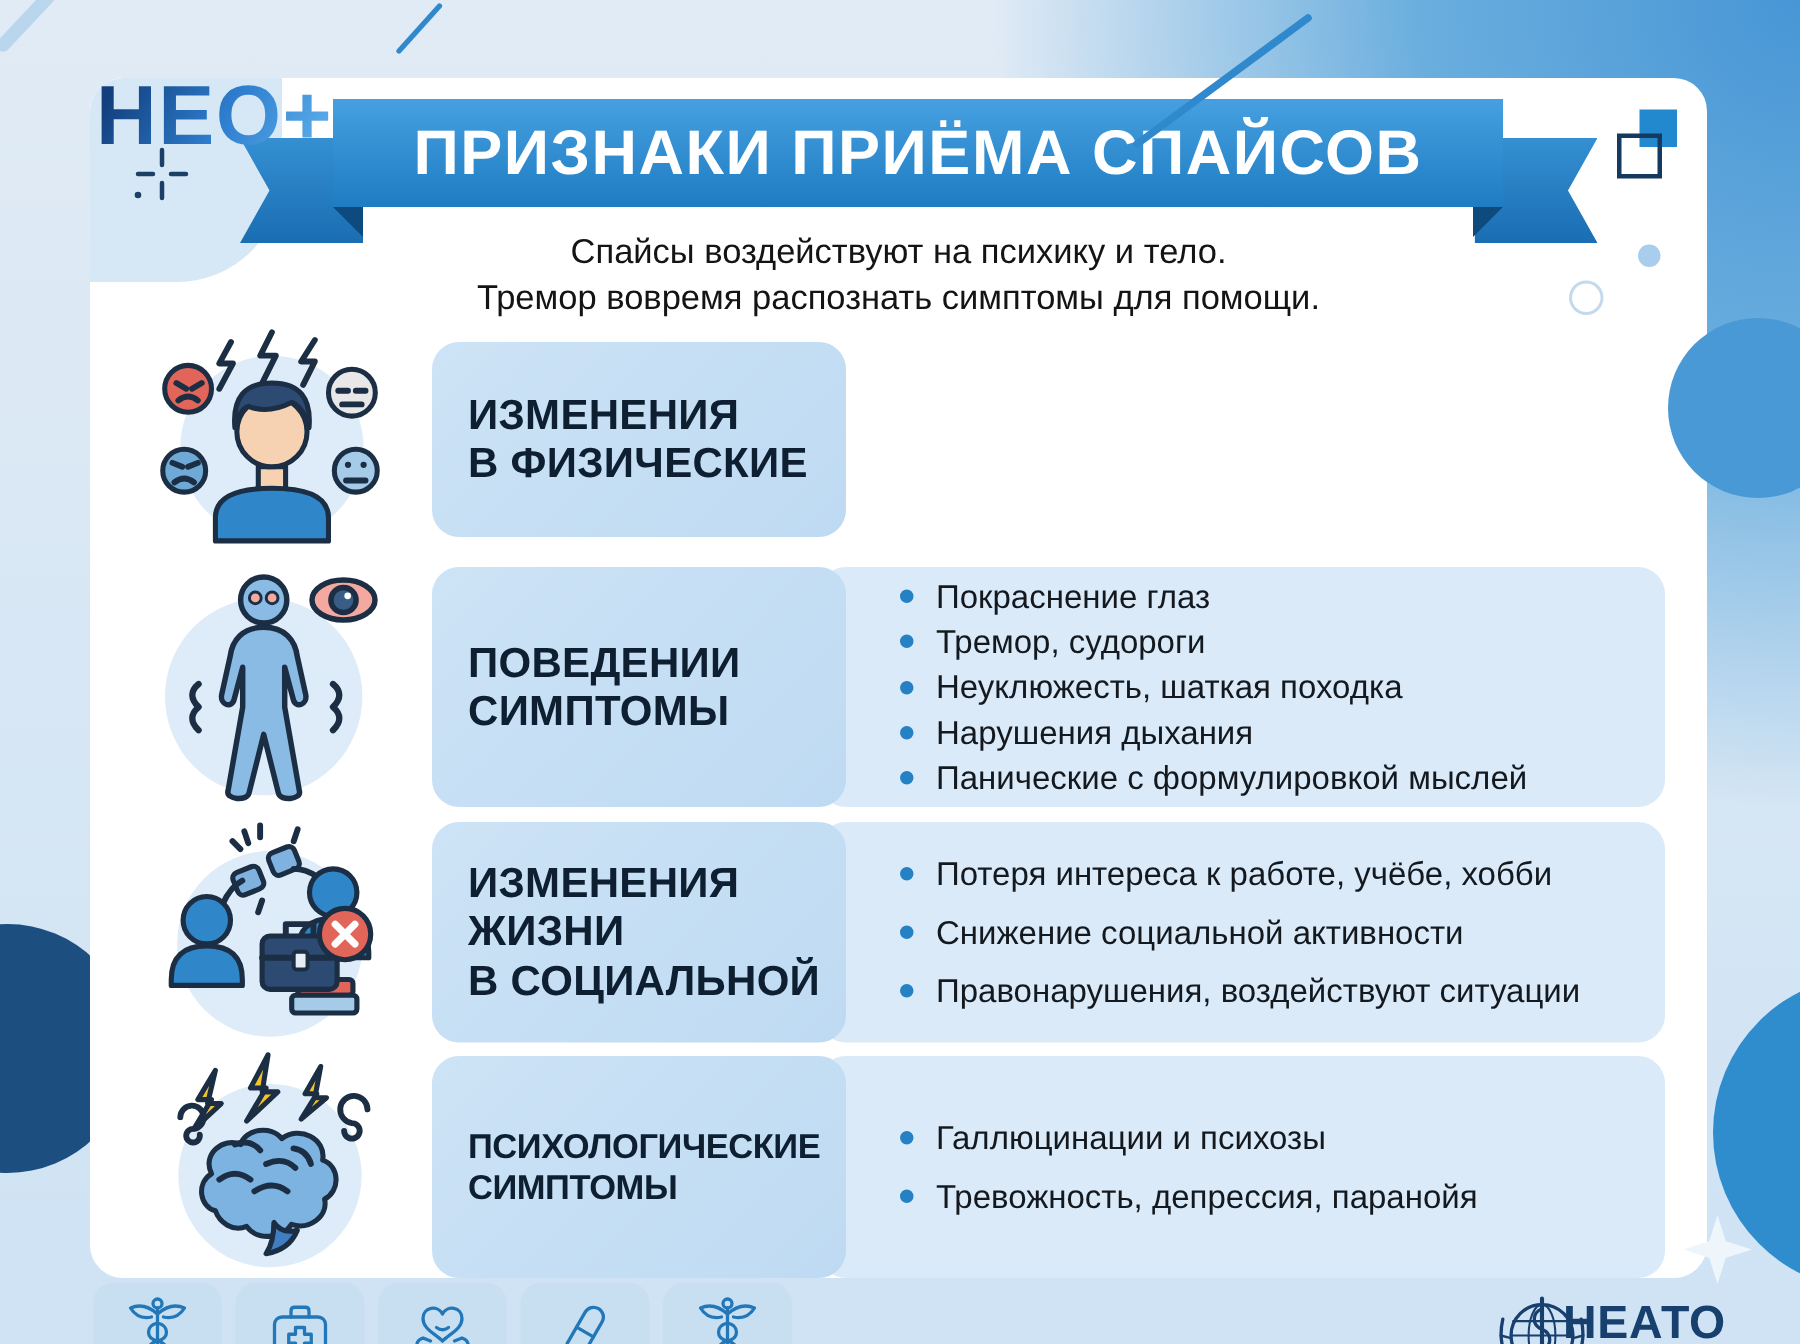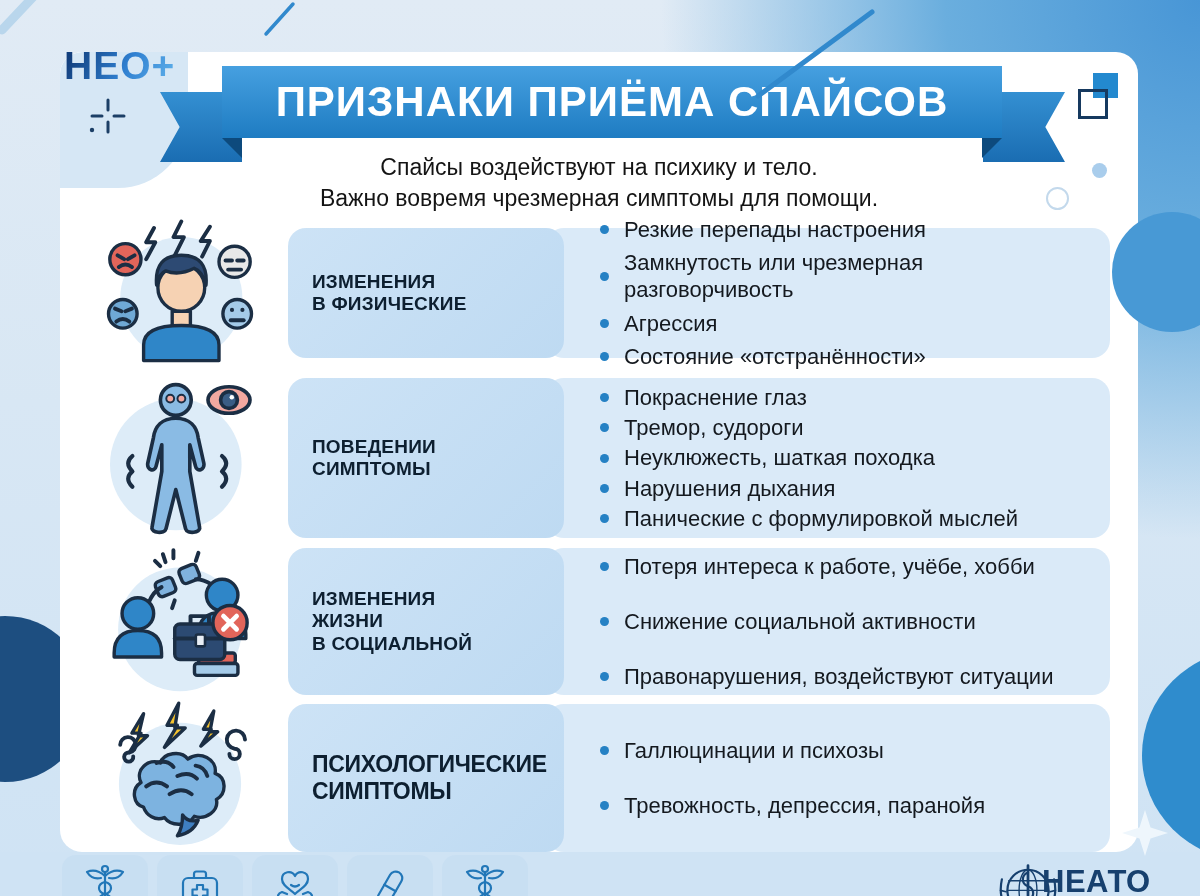--- a/index.html
+++ b/index.html
@@ -21,21 +21,21 @@
   
   .card{position:absolute;left:60px;top:52px;width:1078px;height:800px;background:var(--card-bg);
         border-radius:22px;z-index:1;overflow:hidden;}
   .corner-panel{position:absolute;left:0;top:0;width:128px;height:136px;background:#d6e7f5;
         border-radius:22px 0 70px 0;}
   .sq-filled{position:absolute;left:1033px;top:21px;width:25px;height:25px;background:#2389cf;}
   .sq-outline{position:absolute;left:1018px;top:37px;width:24px;height:24px;border:3px solid #16395f;background:transparent;}
   .dot-blue{position:absolute;left:1032px;top:111px;width:15px;height:15px;border-radius:50%;background:#a9cdec;}
   .ring-blue{position:absolute;left:986px;top:135px;width:19px;height:19px;border-radius:50%;border:2.5px solid #c3d9ec;}
   
-  .logo{position:absolute;left:64px;top:44px;z-index:4;font-size:39px;font-weight:700;letter-spacing:1px;
+  .logo{position:absolute;left:64px;top:44px;z-index:4;font-size:56px;font-weight:700;letter-spacing:1px;
         background:linear-gradient(120deg,#123f7d 10%,var(--logo-blue) 55%,#5eb0ea 95%);
         -webkit-background-clip:text;background-clip:text;color:transparent;}
   .crosshair{position:absolute;left:89px;top:97px;z-index:4;}
   
   .ribbon{position:absolute;left:100px;top:12px;width:905px;height:106px;}
   .ribbon-band{position:absolute;left:62px;top:2px;width:780px;height:72px;z-index:2;
         background:linear-gradient(180deg,var(--ribbon-light),var(--ribbon-dark));
         display:flex;align-items:center;justify-content:center;}
   .ribbon-title{color:#fff;font-size:42px;font-weight:700;letter-spacing:1px;white-space:nowrap;}
   .ribbon-tail{position:absolute;top:28px;width:82px;height:70px;z-index:1;
@@ -48,27 +48,27 @@
   
   .subtitle{position:absolute;left:0;top:100px;width:100%;text-align:center;z-index:2;
         font-size:23px;line-height:1.35;color:#141414;font-weight:500;}
   
   .row{position:absolute;left:228px;width:822px;display:flex;z-index:3;}
   .row1{top:176px;height:130px}.row2{top:326px;height:160px}
   .row3{top:496px;height:147px}.row4{top:652px;height:148px}
   .heading-card{width:276px;flex:0 0 276px;border-radius:18px;z-index:2;box-sizing:border-box;
         background:linear-gradient(135deg,#cde3f6,var(--heading-card-bg));
         display:flex;flex-direction:column;justify-content:center;padding-left:24px;}
-  .section-title{font-size:19px;font-weight:700;line-height:1.16;color:var(--text-dark);letter-spacing:.2px;white-space:nowrap;}
+  .section-title{font-size:28px;font-weight:700;line-height:1.16;color:var(--text-dark);letter-spacing:.2px;white-space:nowrap;}
   .row4 .section-title{font-size:23px;letter-spacing:-.3px;}
   .bullets-card{flex:1;margin-left:-18px;border-radius:18px;background:var(--bullets-card-bg);z-index:1;
         box-sizing:border-box;display:flex;flex-direction:column;justify-content:center;
         padding:8px 14px 8px 52px;row-gap:6px;}
   .row2 .bullets-card{row-gap:3px;}
-  .row3 .bullets-card,.row4 .bullets-card{row-gap:28px;}
+  .row3 .bullets-card,.row4 .bullets-card{row-gap:12px;}
   .bullet{position:relative;font-size:22px;line-height:1.24;color:#14191f;padding-left:26px;}
   .bullet::before{content:"";position:absolute;left:2px;top:calc(50% - 4.5px);width:9px;height:9px;
         border-radius:50%;background:var(--bullet-dot);}
   
   .side-icon{position:absolute;left:32px;width:176px;z-index:3;display:flex;align-items:center;justify-content:center;}
   .si1{top:163px;height:156px}.si2{top:320px;height:168px}.si3{top:493px;height:158px}.si4{top:646px;height:156px}
   .side-icon svg{width:100%;height:100%;}
   
   .ic-o{stroke:var(--icon-outline);stroke-width:3;fill:none;stroke-linecap:round;stroke-linejoin:round;}
   .s{stroke:var(--icon-outline);stroke-width:2.6;stroke-linejoin:round;}
@@ -114,21 +114,21 @@
       <div class="ribbon-tail tail-right"></div>
       <div class="ribbon-fold fold-left"></div>
       <div class="ribbon-fold fold-right"></div>
       <div class="ribbon-band">
         <span class="ribbon-title">ПРИЗНАКИ ПРИЁМА СПАЙСОВ</span>
       </div>
     </div>
 
     <div class="subtitle">
       <div>Спайсы воздействуют на психику и тело.</div>
-      <div>Важно вовремя чрезмерная симптомы для помощи.</div>
+      <div>Тремор вовремя распознать симптомы для помощи.</div>
     </div>
 
     <div class="side-icon si1">
       <svg viewBox="0 0 124 120">
         <circle class="f-bg" cx="63" cy="64" r="47"></circle>
         <path class="ic-o" d="M42 10 l-6 11 h7 l-7 13"></path>
         <path class="ic-o" d="M63 5 l-6 12 h8 l-7 14"></path>
         <path class="ic-o" d="M85 9 l-7 11 h7 l-6 12"></path>
         <circle class="f-red s" cx="20" cy="34" r="12"></circle>
         <path class="ic-o" stroke-width="2" d="M14 31 l5 3 M27 31 l-5 3 M15 40 q5 -4 10 0"></path>
@@ -144,26 +144,20 @@
         <path class="f-shirt s" d="M34 112 v-12 q0 -15 29 -15 q29 0 29 15 v12 z"></path>
         <circle class="f-skin s" cx="63" cy="56" r="18"></circle>
         <path class="f-hair s" d="M44 54 q-2 -23 19 -23 q21 0 19 23 q-3 -11 -9 -13 q-12 6 -22 2 q-5 2 -7 11 z"></path>
       </svg>
     </div>
     <div class="row row1">
       <div class="heading-card">
         <span class="section-title">ИЗМЕНЕНИЯ</span>
         <span class="section-title">В ФИЗИЧЕСКИЕ</span>
       </div>
-      <div class="bullets-card">
-        <div class="bullet">Резкие перепады настроения</div>
-        <div class="bullet">Замкнутость или чрезмерная разговорчивость</div>
-        <div class="bullet">Агрессия</div>
-        <div class="bullet">Состояние «отстранённости»</div>
-      </div>
     </div>
 
     <div class="side-icon si2">
       <svg viewBox="0 0 120 120">
         <circle class="f-bg" cx="57" cy="66" r="47"></circle>
         <ellipse class="f-eye s" cx="95" cy="20" rx="15" ry="9.5"></ellipse>
         <circle class="f-iris s" cx="95" cy="20" r="6"></circle>
         <circle fill="#ffffff" cx="97" cy="18" r="1.6"></circle>
         <circle class="f-body s" cx="57" cy="20" r="11"></circle>
         <circle class="f-eye" cx="53" cy="19" r="2.8" stroke="#1b2e44" stroke-width="1.4"></circle>

